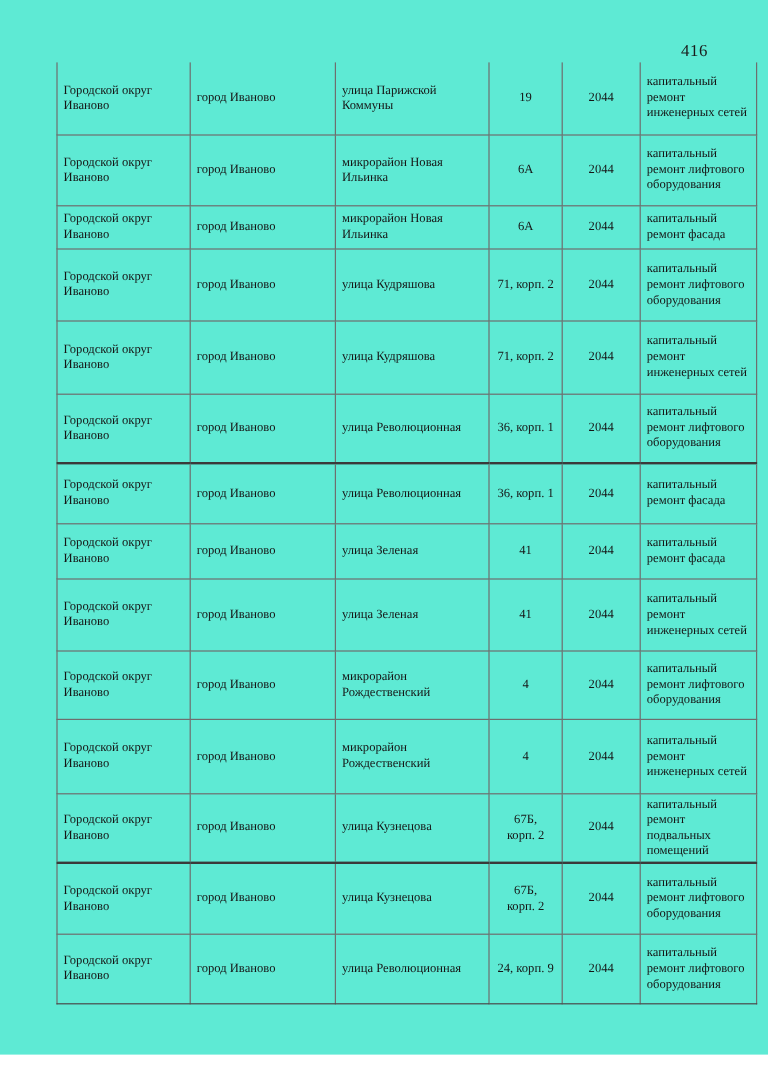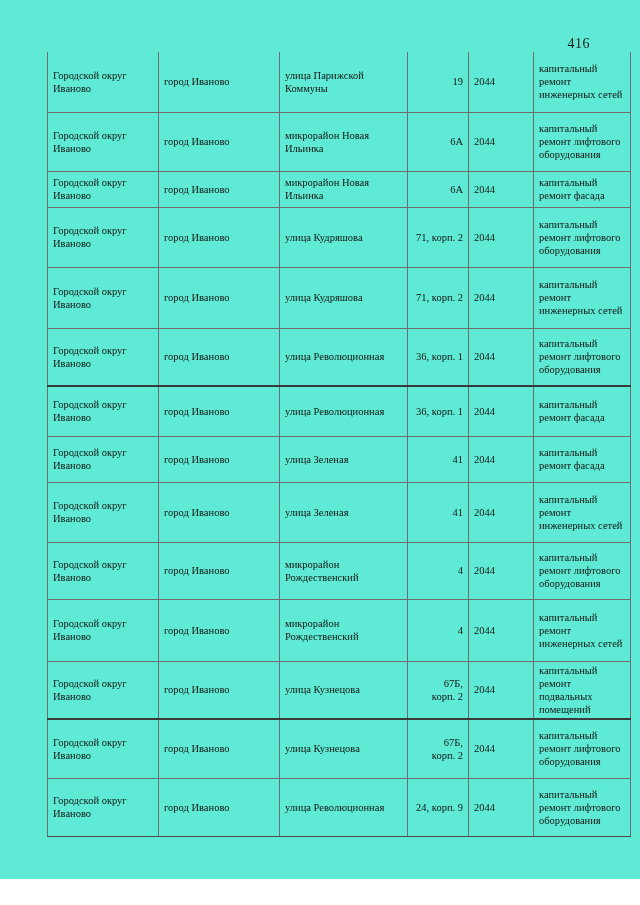--- a/index.html
+++ b/index.html
@@ -45,22 +45,22 @@
   table.schedule tr:last-child td { border-bottom: 1px solid #4a4a4a; }
 
   .col-muni   { width: 111px; }
   .col-city   { width: 121px; }
   .col-street { width: 128px; }
   .col-house  { width: 61px; }
   .col-year   { width: 65px; }
   .col-work   { width: 97px; }
 
   td.c-street { padding: 2px 4px; }
-  td.c-house  { text-align: right; padding: 2px 2px; white-space: pre-line; }
-  td.c-year   { text-align: left; }
+  td.c-house  { text-align: center; padding: 2px 2px; white-space: pre-line; }
+  td.c-year   { text-align: center; }
   td.c-work   { padding: 2px 3px; }
 
   
   table.schedule tr:nth-child(1)  { height: 60px; }
   table.schedule tr:nth-child(2)  { height: 59px; }
   table.schedule tr:nth-child(3)  { height: 36px; }
   table.schedule tr:nth-child(4)  { height: 60px; }
   table.schedule tr:nth-child(5)  { height: 61px; }
   table.schedule tr:nth-child(6)  { height: 58px; }
   table.schedule tr:nth-child(7)  { height: 50px; }

